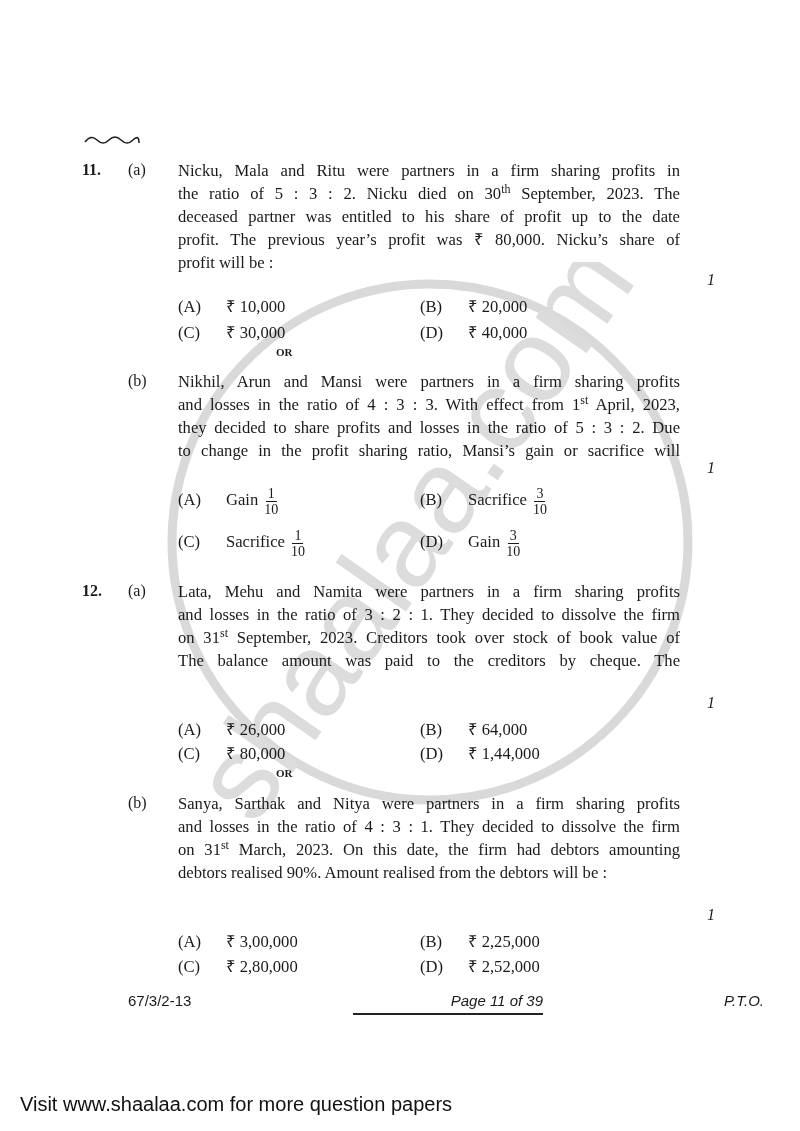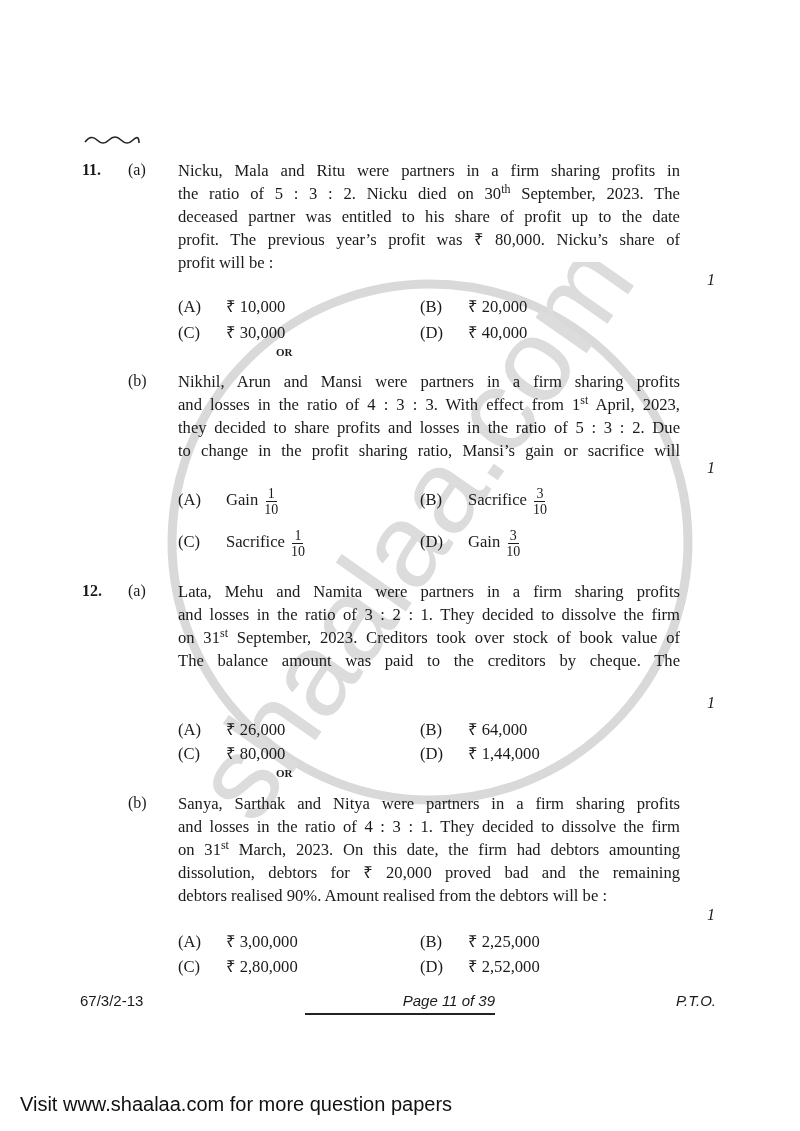--- a/index.html
+++ b/index.html
@@ -12,21 +12,21 @@
     .para { position: absolute; left: 178px; width: 502px; font-size: 16.6px; line-height: 23px; font-family: "Liberation Serif", serif; text-align: justify; }
     .para .line { display: block; text-align: justify; text-align-last: justify; white-space: nowrap; }
     .para .line.last { text-align-last: left; }
     .marks { position: absolute; left: 707px; font-size: 16px; font-style: italic; font-family: "Liberation Serif", serif; }
     .opt { position: absolute; font-size: 16.6px; font-family: "Liberation Serif", serif; white-space: nowrap; }
     .opt-label { display: inline-block; width: 48px; }
     .or { position: absolute; left: 276px; font-weight: bold; font-size: 11px; font-family: "Liberation Serif", serif; }
     sup { font-size: 12px; vertical-align: 6px; line-height: 0; }
     .frac { display: inline-flex; flex-direction: column; align-items: center; vertical-align: middle; font-size: 14px; line-height: 15px; margin-left: 6px; }
     .frac .num { border-bottom: 1px solid #1a1a1a; padding: 0 2px; }
-    .footer { position: absolute; top: 992px; font-size: 15px; font-family: "Liberation Sans", sans-serif; font-style: italic; }
+    .footer { position: absolute; top: 992px; font-size: 15px; font-family: "Liberation Sans", sans-serif; font-style: italic; margin-left: 48px; }
     .footer-code { left: 80px; font-style: normal; }
     .footer-page { left: 305px; width: 190px; text-align: right; border-bottom: 2px solid #222; padding-bottom: 4px; font-style: italic; }
     .footer-pto { left: 676px; }
     .visit { position: absolute; left: 20px; top: 1093px; font-size: 20px; font-family: "Liberation Sans", sans-serif; color: #111; }
   </style>
 </head>
 <body>
 
 <div class="page">
 
@@ -98,21 +98,20 @@
   <div class="opt" style="left:178px;top:741px"><span class="opt-label">(C)</span><span>₹ 80,000</span></div>
   <div class="opt" style="left:420px;top:741px"><span class="opt-label">(D)</span><span>₹ 1,44,000</span></div>
 
   <div class="or" style="top:767px">OR</div>
 
   <div class="part" style="top:794px">(b)</div>
   <div class="para" style="top:792px">
     <span class="line">Sanya, Sarthak and Nitya were partners in a firm sharing profits</span>
     <span class="line">and losses in the ratio of 4 : 3 : 1. They decided to dissolve the firm</span>
     <span class="line"><span>on 31</span><sup>st</sup><span> March, 2023. On this date, the firm had debtors amounting</span></span>
-    <span class="line">dissolution, debtors for ₹ 20,000 proved bad and the remaining</span>
     <span class="line last">debtors realised 90%. Amount realised from the debtors will be :</span>
   </div>
   <div class="marks" style="top:906px">1</div>
 
   <div class="opt" style="left:178px;top:929px"><span class="opt-label">(A)</span><span>₹ 3,00,000</span></div>
   <div class="opt" style="left:420px;top:929px"><span class="opt-label">(B)</span><span>₹ 2,25,000</span></div>
   <div class="opt" style="left:178px;top:954px"><span class="opt-label">(C)</span><span>₹ 2,80,000</span></div>
   <div class="opt" style="left:420px;top:954px"><span class="opt-label">(D)</span><span>₹ 2,52,000</span></div>
 
   <div class="footer footer-code">67/3/2-13</div>

